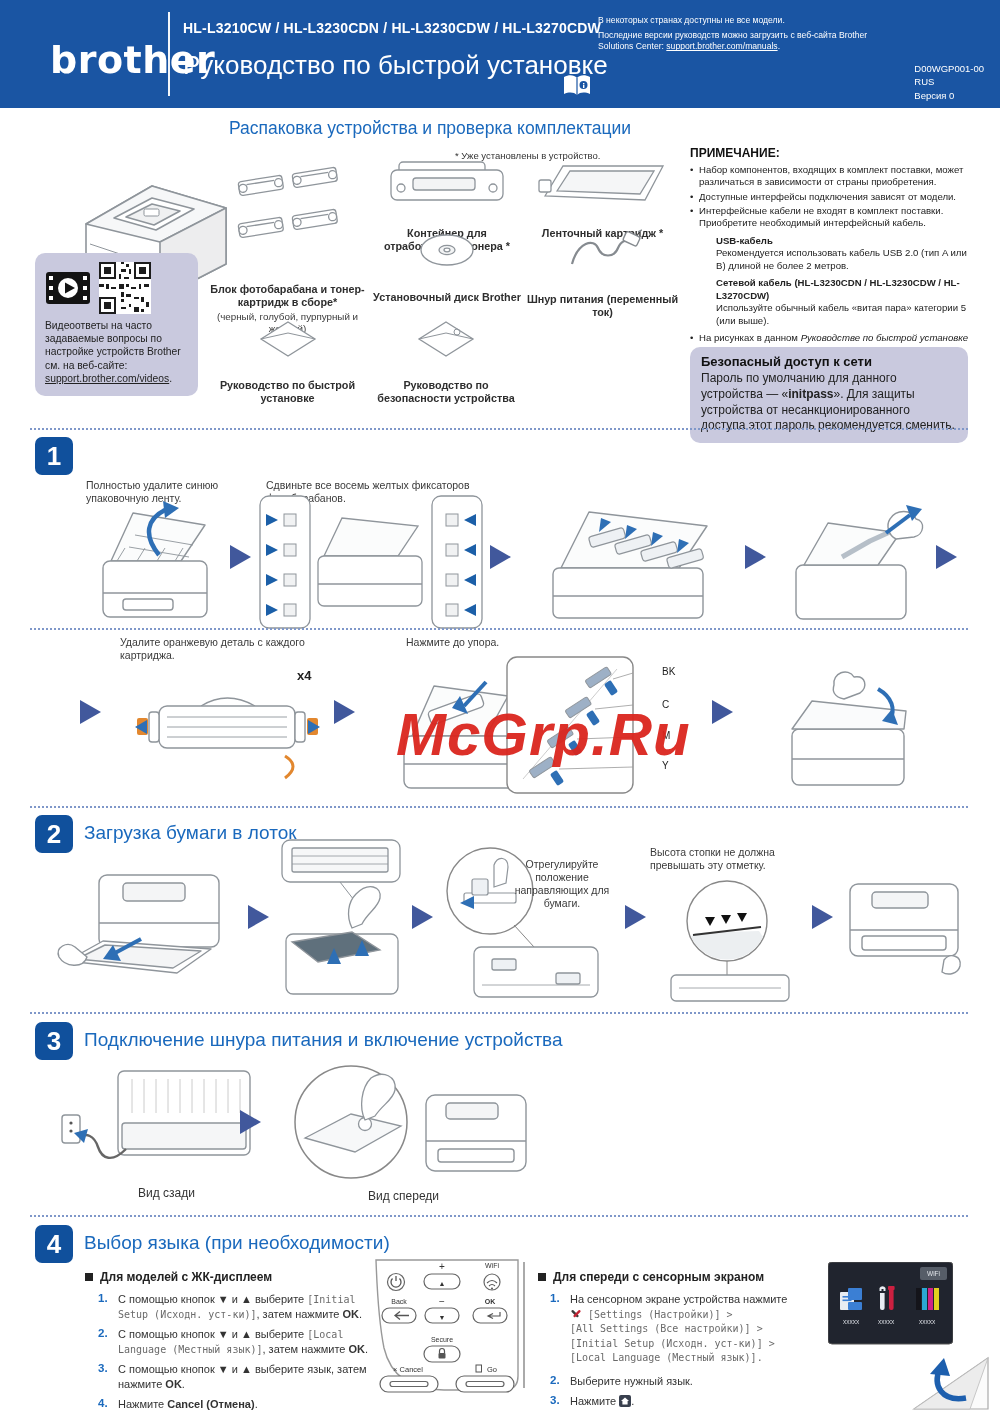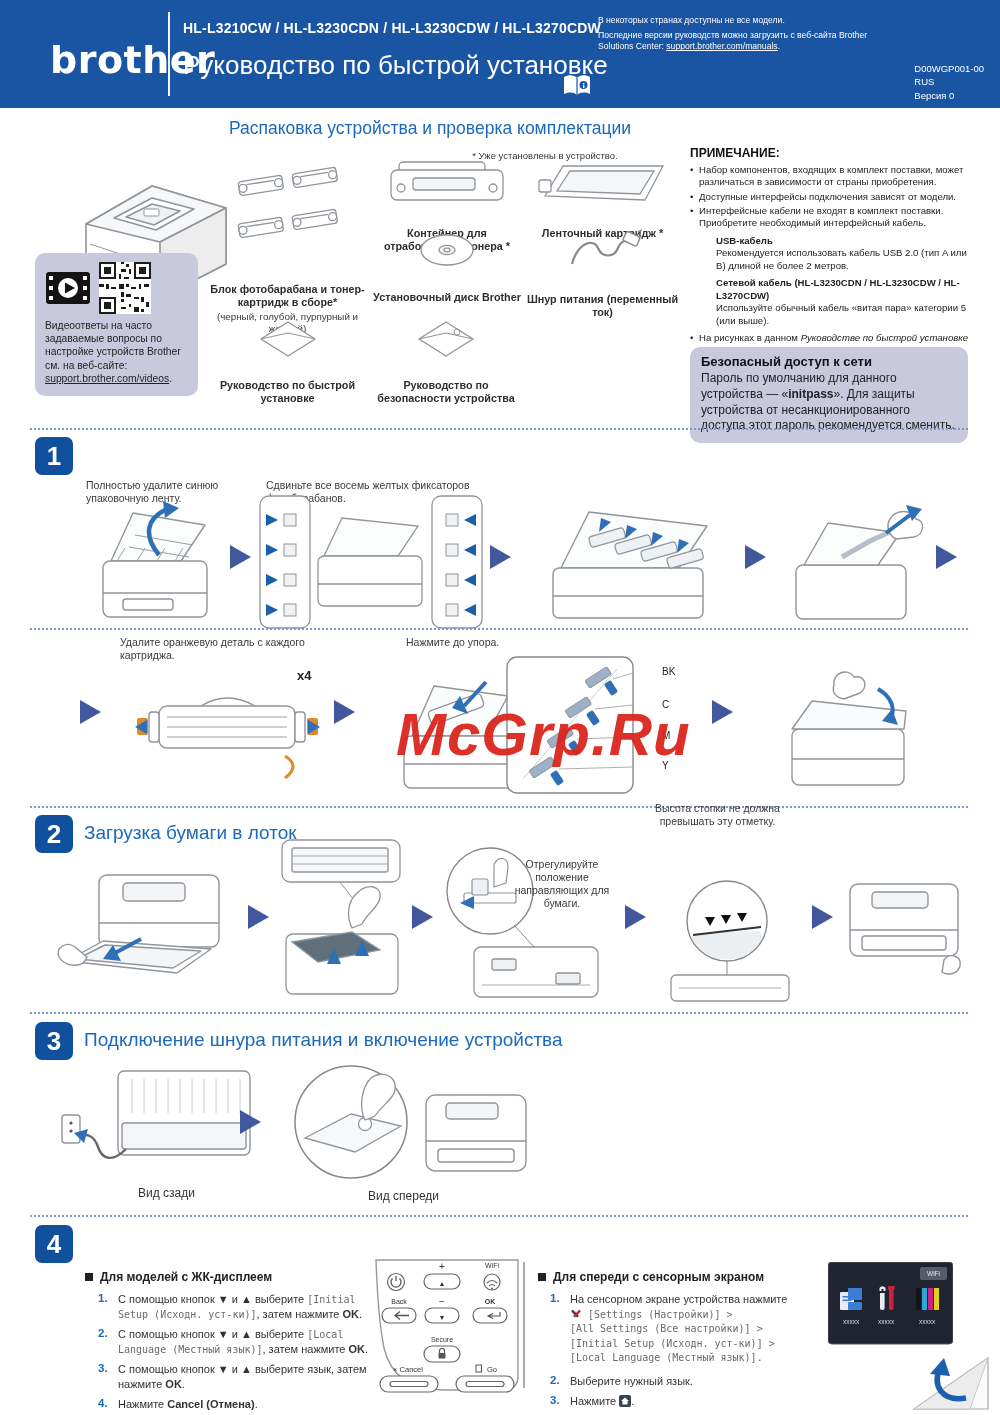--- a/index.html
+++ b/index.html
@@ -28,21 +28,21 @@
 .lav{position:absolute;background:#c9c9de;border-radius:10px}
 .videoBox{left:35px;top:253px;width:163px;height:143px;padding:9px 10px;font-size:10.3px;line-height:1.28;color:#222}
 .videoBox .icons{display:flex;gap:8px;align-items:center;margin-bottom:5px}
 .secBox{left:690px;top:347px;width:278px;padding:7px 11px 9px;color:#222}
 .secBox h3{font-size:13px;margin-bottom:2px;color:#111}
 .secBox p{font-size:12px;line-height:1.32}
 
 .cell{position:absolute;display:flex;flex-direction:column;align-items:center;text-align:center}
 .cell .lbl{font-size:10.8px;font-weight:bold;color:#2e2e2e;line-height:1.2;margin-top:21px}
 .cell .sub{font-size:9.8px;color:#3a3a3a;line-height:1.2;margin-top:2px}
-.preNote{position:absolute;left:455px;top:150px;width:180px;font-size:9.5px;color:#333;text-align:center}
+.preNote{position:absolute;left:455px;top:150px;width:180px;font-size:9.5px;color:#333;text-align:left}
 
 .noteCol{position:absolute;left:690px;top:146px;width:280px;font-size:9.6px;line-height:1.3;color:#222}
 .noteCol h3{font-size:12px;margin-bottom:2px;color:#111}
 .nb{display:flex;margin-bottom:2px}
 .nb .dot{width:9px;flex:0 0 9px}
 .subblk{margin-left:26px;margin-top:5px;margin-bottom:5px}
 .subblk b{display:block}
 
 .watermark{position:absolute;left:396px;top:700px;font-family:Liberation Sans, sans-serif;font-style:italic;font-weight:bold;font-size:60px;color:rgba(218,37,29,.95);z-index:50;letter-spacing:1px}
 
@@ -517,21 +517,21 @@
       <rect x="36" y="102" width="124" height="50" rx="7"></rect>
       <rect x="54" y="114" width="24" height="11" rx="2" fill="#eef1f4"></rect>
       <rect x="118" y="128" width="24" height="11" rx="2" fill="#eef1f4"></rect>
       <line x1="44" y1="140" x2="152" y2="140" stroke-width=".8"></line>
     </g>
   </svg>
   <div class="cap" style="left:508px;top:858px;width:108px;text-align:center">Отрегулируйте положение направляющих для бумаги.</div>
 
   <div class="flow" style="left:625px;top:905px"></div>
 
-  <div class="cap" style="left:650px;top:802px;width:135px;text-align:center">Высота стопки не должна превышать эту отметку.</div>
+  <div class="cap" style="left:650px;top:846px;width:135px;">Высота стопки не должна превышать эту отметку.</div>
   <svg class="abs" style="left:655px;top:875px" width="150" height="128" viewBox="0 0 150 128">
     <circle cx="72" cy="46" r="40" fill="#fff" stroke="#888" stroke-width="1.4"></circle>
     <path d="M36 62 A40 40 0 0 0 108 62 L104 56 L40 58 Z" fill="#eceff1"></path>
     <line x1="38" y1="60" x2="106" y2="52" stroke="#333" stroke-width="2"></line>
     <g fill="#111">
       <polygon points="50,42 60,42 55,51"></polygon>
       <polygon points="66,40 76,40 71,49"></polygon>
       <polygon points="82,38 92,38 87,47"></polygon>
     </g>
     <line x1="72" y1="86" x2="72" y2="100" stroke="#888" stroke-width="1"></line>
@@ -599,20 +599,21 @@
       <rect x="28" y="18" width="52" height="16" rx="4" fill="#f4f5f6"></rect>
       <line x1="8" y1="56" x2="108" y2="56"></line>
       <rect x="20" y="64" width="76" height="13" rx="3"></rect>
     </g>
   </svg>
   <div class="caplg" style="left:368px;top:1189px">Вид спереди</div>
 
   <div class="sep" style="top:1215px"></div>
 
   <div class="stepnum" style="left:35px;top:1225px">4</div>
+  <div class="steptitle" style="left:84px;top:1232px;width:700px">Выбор языка (при необходимости)</div>
 
   <div class="h4" style="left:85px;top:1270px"><span class="sq"></span><span>Для моделей с ЖК-дисплеем</span></div>
 
   <div class="lsteps" style="left:98px;top:1292px;width:290px">
     <div class="lstep">
         <span class="lnum">1.</span>
         <span class="ltxt"><span>С помощью кнопок ▼ и ▲ выберите </span><span class="code">[Initial Setup (Исходн. уст-ки)]</span><span>, затем нажмите </span><b>OK</b><span>.</span></span>
       </div>
     <div class="lstep">
         <span class="lnum">2.</span>

